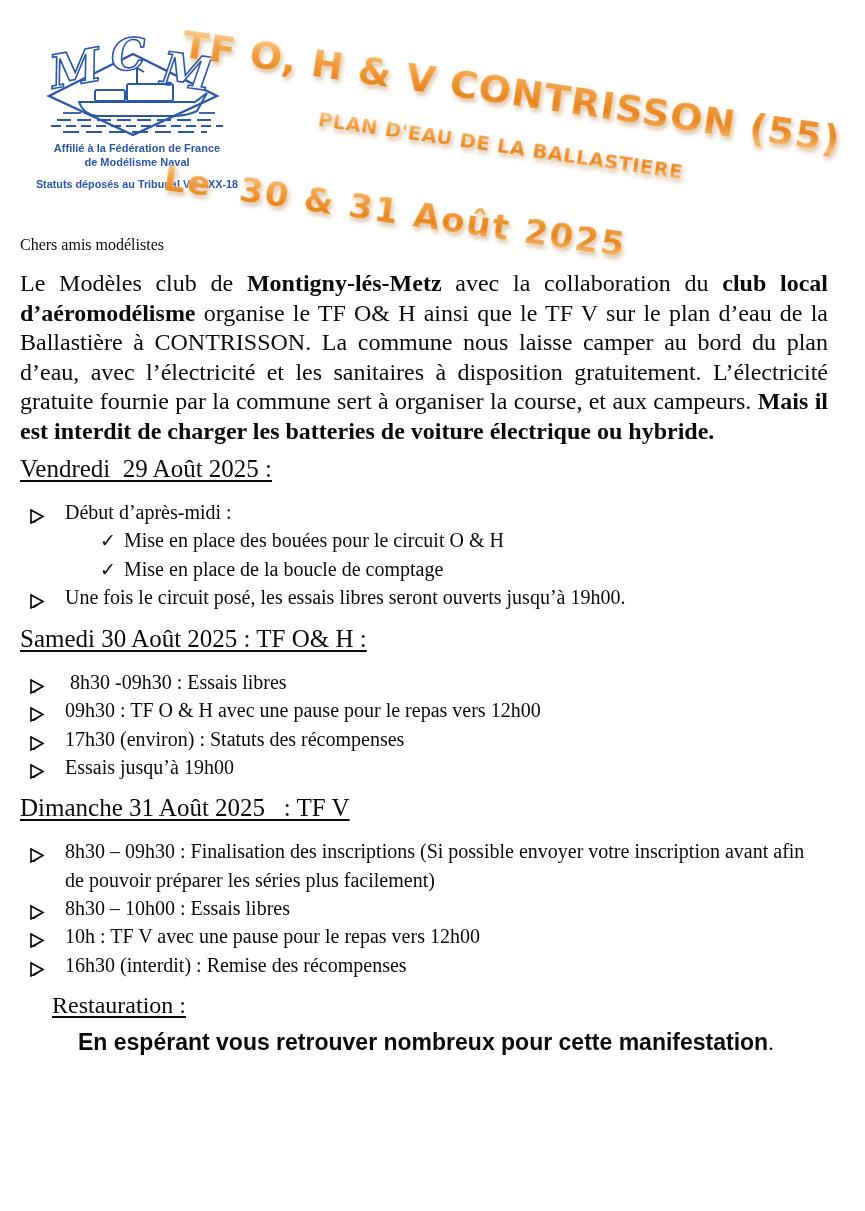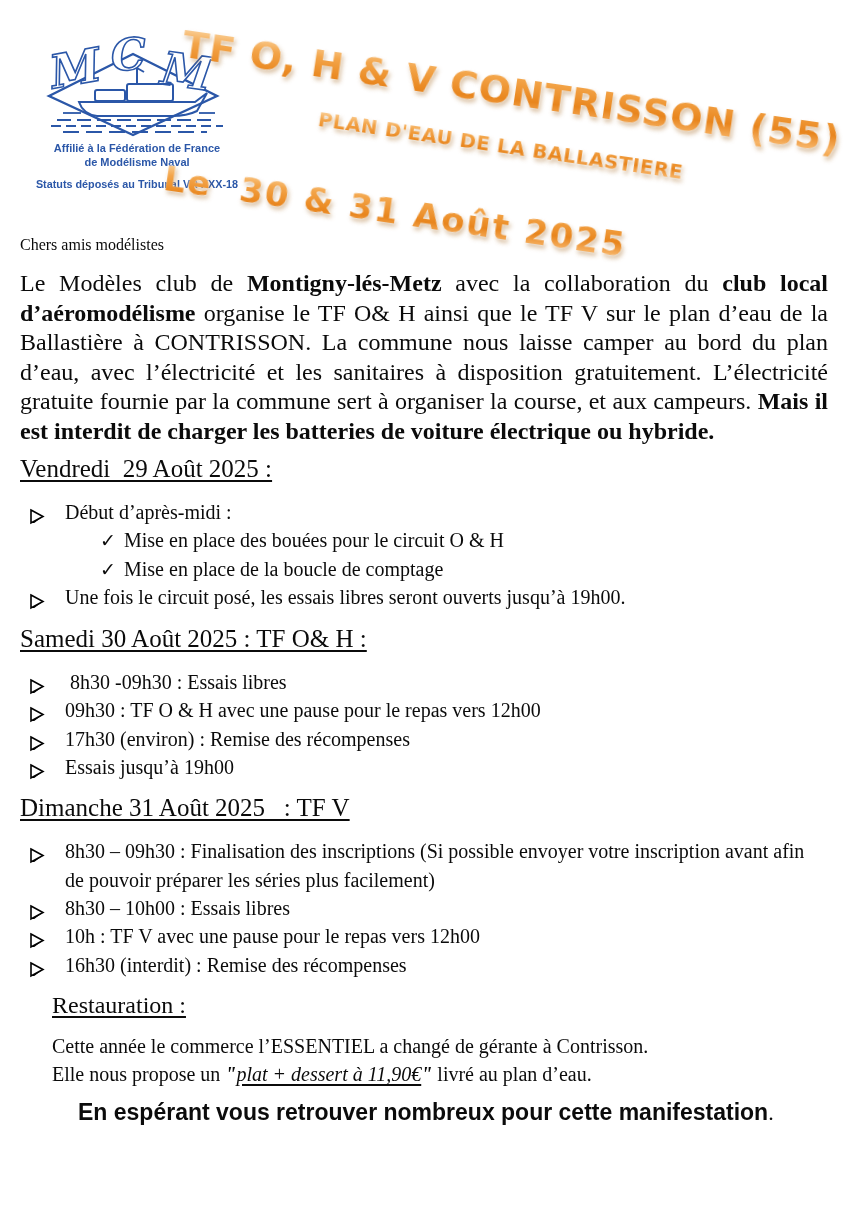--- a/index.html
+++ b/index.html
@@ -125,21 +125,21 @@
               <polygon points="1,2 13,8.5 1,15" fill="none" stroke="#000" stroke-width="1.6"></polygon>
               <polygon points="1,15 13,8.5 4.2,15" fill="#000"></polygon>
             </svg></span><span> 8h30 -09h30 : Essais libres</span></li>
       <li class="lvl1"><span class="arrow-marker"><svg width="15" height="17" viewBox="0 0 15 17">
               <polygon points="1,2 13,8.5 1,15" fill="none" stroke="#000" stroke-width="1.6"></polygon>
               <polygon points="1,15 13,8.5 4.2,15" fill="#000"></polygon>
             </svg></span><span>09h30 : TF O &amp; H avec une pause pour le repas vers 12h00</span></li>
       <li class="lvl1"><span class="arrow-marker"><svg width="15" height="17" viewBox="0 0 15 17">
               <polygon points="1,2 13,8.5 1,15" fill="none" stroke="#000" stroke-width="1.6"></polygon>
               <polygon points="1,15 13,8.5 4.2,15" fill="#000"></polygon>
-            </svg></span><span>17h30 (environ) : Remise des récompenses</span></li>
+            </svg></span><span>17h30 (environ) : Statuts des récompenses</span></li>
       <li class="lvl1"><span class="arrow-marker"><svg width="15" height="17" viewBox="0 0 15 17">
               <polygon points="1,2 13,8.5 1,15" fill="none" stroke="#000" stroke-width="1.6"></polygon>
               <polygon points="1,15 13,8.5 4.2,15" fill="#000"></polygon>
             </svg></span><span>Essais jusqu’à 19h00</span></li>
     </ul>
 
     <h2 class="sec-head head-dimanche"><span>Dimanche 31 Août 2025   : TF V</span></h2>
     <ul class="sched">
       <li class="lvl1"><span class="arrow-marker"><svg width="15" height="17" viewBox="0 0 15 17">
               <polygon points="1,2 13,8.5 1,15" fill="none" stroke="#000" stroke-width="1.6"></polygon>
@@ -154,22 +154,18 @@
               <polygon points="1,15 13,8.5 4.2,15" fill="#000"></polygon>
             </svg></span><span>10h : TF V avec une pause pour le repas vers 12h00</span></li>
       <li class="lvl1"><span class="arrow-marker"><svg width="15" height="17" viewBox="0 0 15 17">
               <polygon points="1,2 13,8.5 1,15" fill="none" stroke="#000" stroke-width="1.6"></polygon>
               <polygon points="1,15 13,8.5 4.2,15" fill="#000"></polygon>
             </svg></span><span>16h30 (interdit) : Remise des récompenses</span></li>
     </ul>
 
     <div class="resto">
       <div class="resto-head"><span>Restauration :</span></div>
-      <div class="resto-lines">
-        <div>Cette année le commerce l’ESSENTIEL a changé de gérante à Contrisson.</div>
-        <div><span>Elle nous propose un </span><span class="quote">"</span><span class="offer">plat + dessert à 11,90€</span><span class="quote">"</span><span> livré au plan d’eau.</span></div>
-      </div>
     </div>
 
     <p class="closing"><span>En espérant vous retrouver nombreux pour cette manifestation</span><span class="closing-period">.</span></p>
 
   </div>
 </div>
 
 </body></html>

